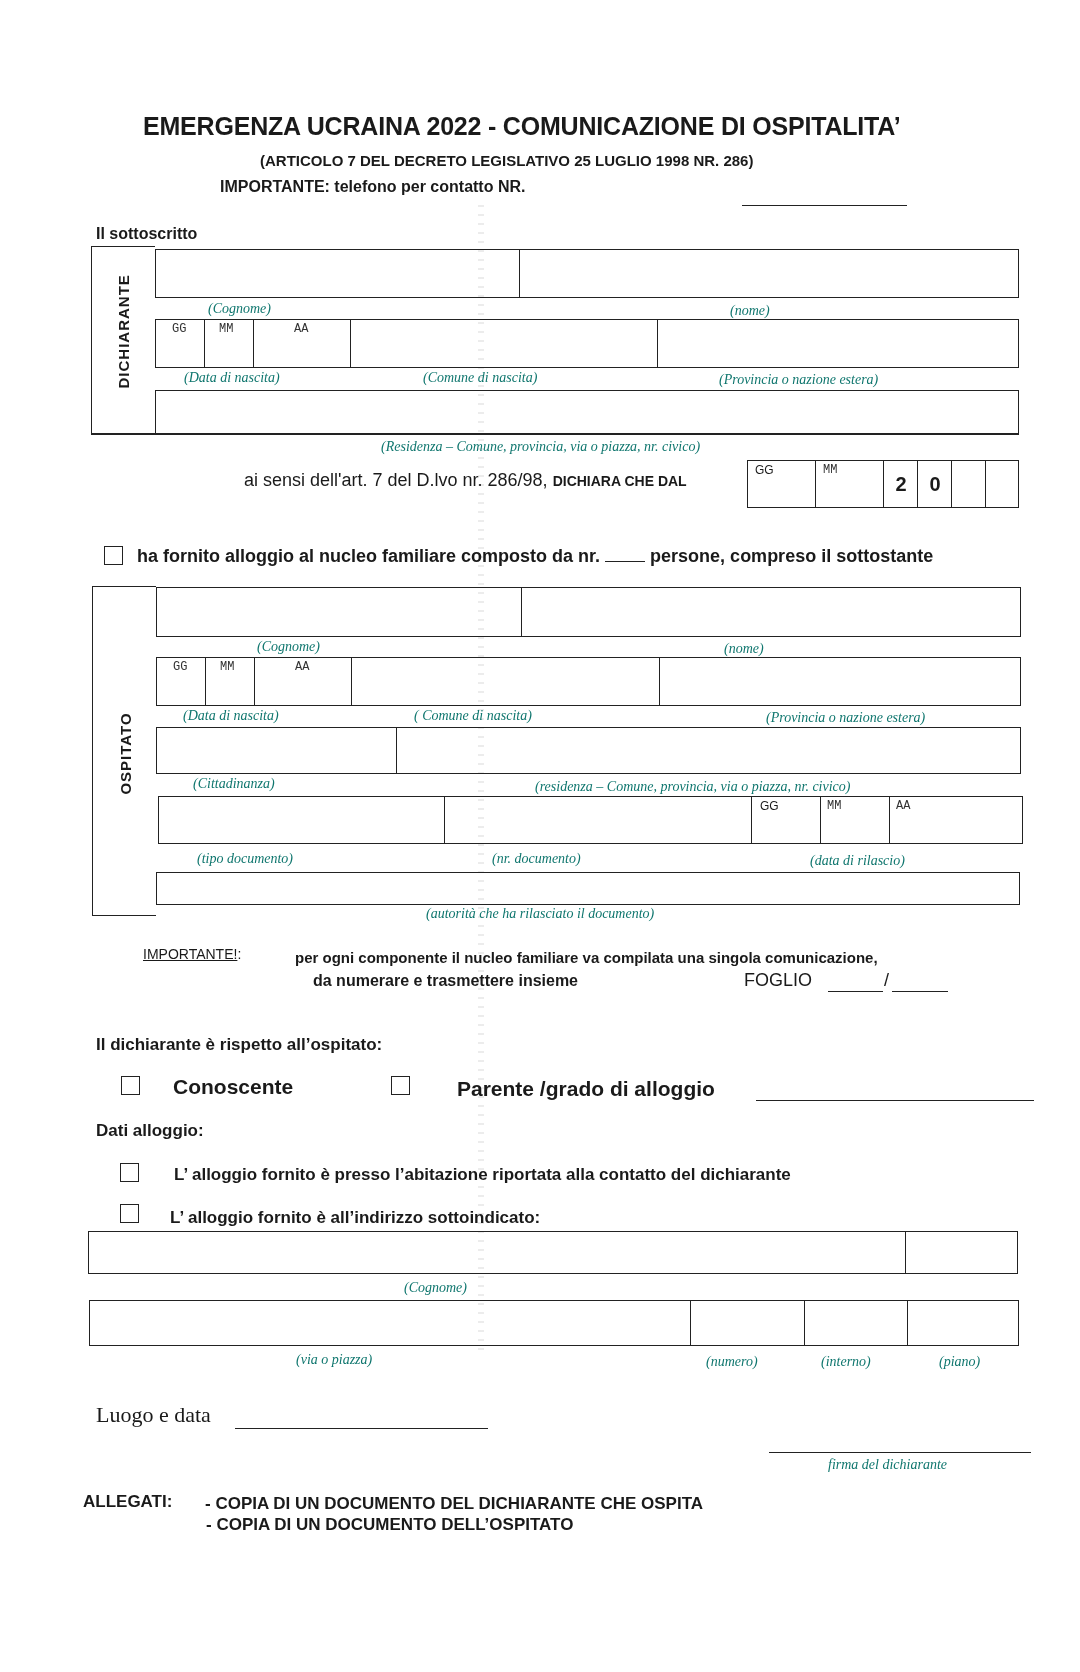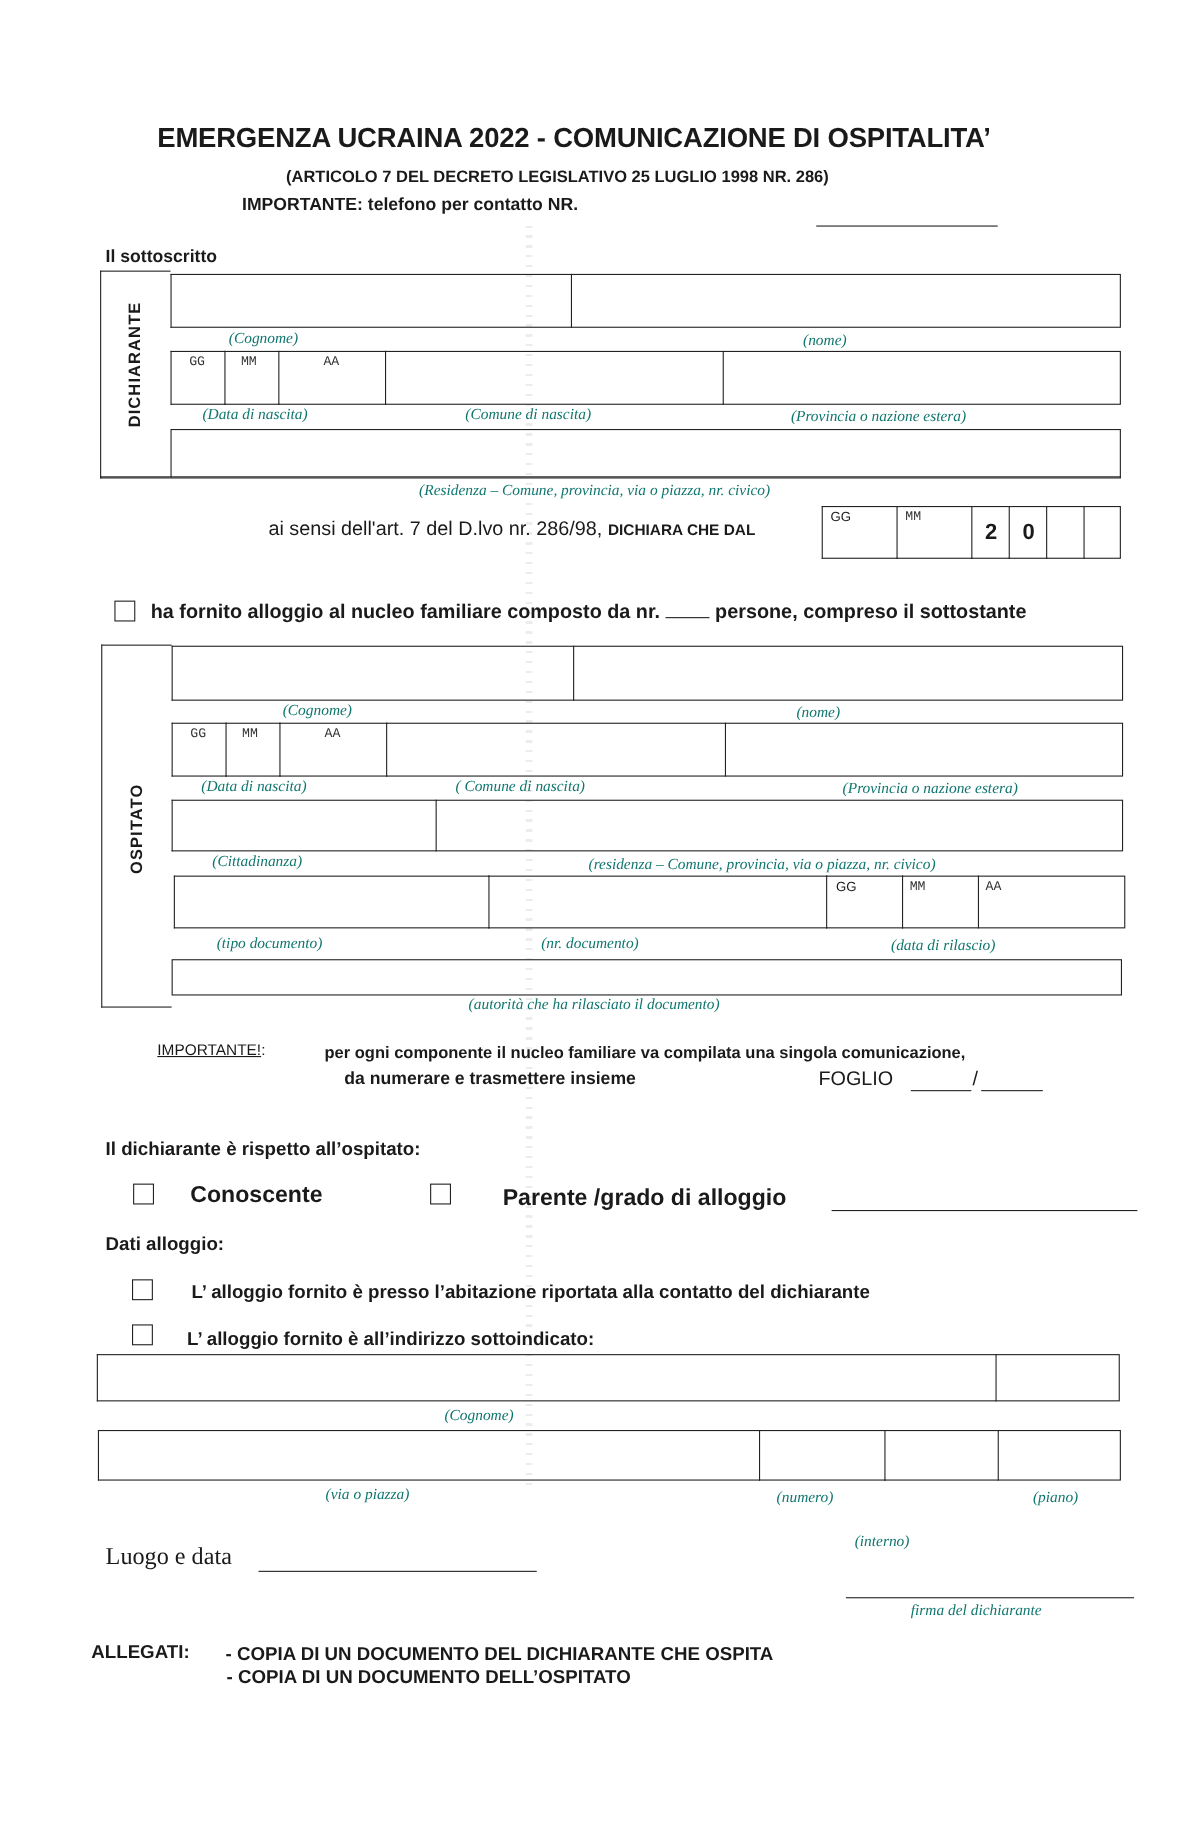--- a/index.html
+++ b/index.html
@@ -149,21 +149,21 @@
 <div class="box" style="left:88px;top:1231px;width:818px;height:43px;border-right:none;"></div>
 <div class="box" style="left:905px;top:1231px;width:113px;height:43px;"></div>
 <div class="abs cap" style="left:404px;top:1280px;">(Cognome)</div>
 
 <div class="box" style="left:89px;top:1300px;width:602px;height:46px;border-right:none;"></div>
 <div class="box" style="left:690px;top:1300px;width:115px;height:46px;border-right:none;"></div>
 <div class="box" style="left:804px;top:1300px;width:104px;height:46px;border-right:none;"></div>
 <div class="box" style="left:907px;top:1300px;width:112px;height:46px;"></div>
 <div class="abs cap" style="left:296px;top:1352px;">(via o piazza)</div>
 <div class="abs cap" style="left:706px;top:1354px;">(numero)</div>
-<div class="abs cap" style="left:777px;top:1354px;margin-top:40px;">(interno)</div>
+<div class="abs cap" style="left:821px;top:1354px;">(interno)</div>
 <div class="abs cap" style="left:939px;top:1354px;">(piano)</div>
 
 <div class="abs t" style="left:96px;top:1402px;font-family:'Liberation Serif', serif;font-size:22px;">Luogo e data</div>
 <div class="u" style="left:235px;top:1406px;width:253px;height:23px;"><span></span></div>
 <div class="hline" style="left:769px;top:1452px;width:262px;"></div>
 <div class="abs cap" style="left:828px;top:1457px;">firma del dichiarante</div>
 
 <div class="abs t bold" style="left:83px;top:1492px;font-size:17px;">ALLEGATI:</div>
 <div class="abs t bold" style="left:205px;top:1494px;font-size:17px;">- COPIA DI UN DOCUMENTO DEL DICHIARANTE CHE OSPITA</div>
 <div class="abs t bold" style="left:206px;top:1515px;font-size:17px;">- COPIA DI UN DOCUMENTO DELL’OSPITATO</div>

